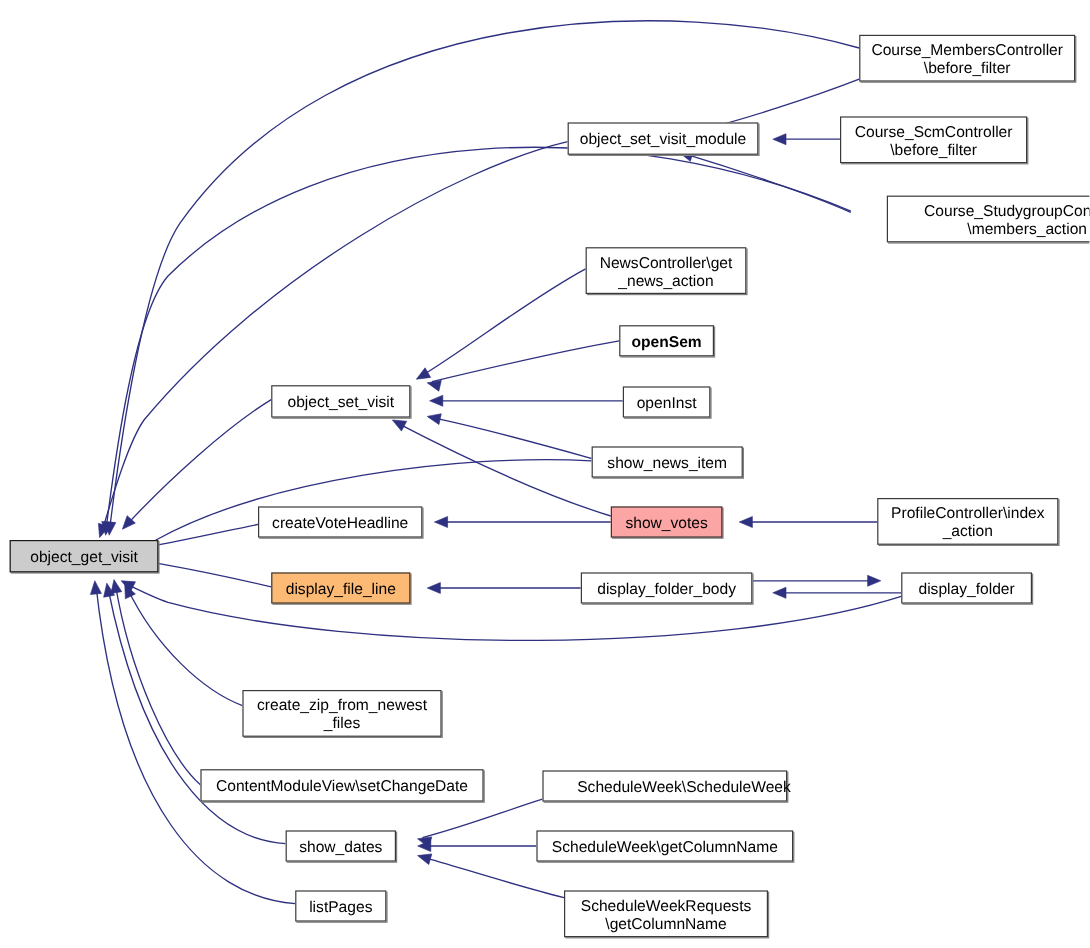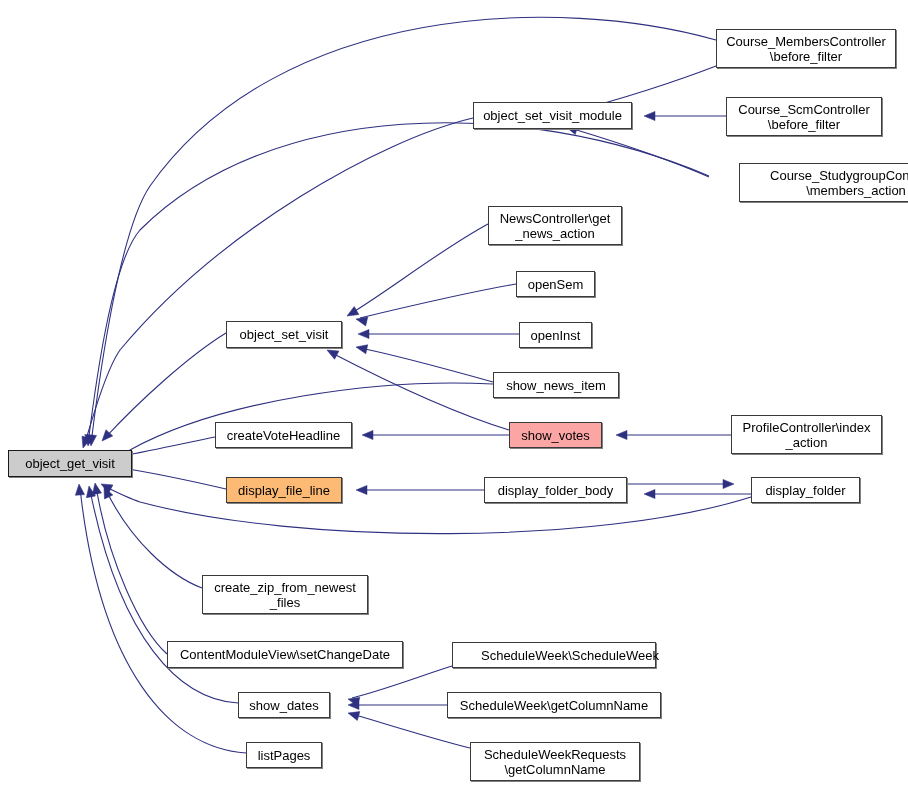--- a/index.html
+++ b/index.html
@@ -118,27 +118,27 @@
       <polygon points="0,0 -11,-4.6 -11,4.6" class="arrow-head" fill="#2e3080" transform="translate(348,705) rotate(180)"></polygon>
       <path class="edge-path" d="M 470 748 C 430 738 390 725 352 714" stroke="#2e3080"></path>
       <polygon points="0,0 -11,-4.6 -11,4.6" class="arrow-head" fill="#2e3080" transform="translate(348,713) rotate(196)"></polygon>
     </svg>
   <div id="nodes-layer">
       <div class="node-box root" style="left: 8px; top: 450px; width: 124px; height: 27px; background: rgb(204, 204, 204);"><span class="node-label">object_get_visit</span></div>
       <div class="node-box" style="left: 473px; top: 102px; width: 159px; height: 27px; background: rgb(255, 255, 255);"><span class="node-label">object_set_visit_module</span></div>
       <div class="node-box" style="left: 226px; top: 321px; width: 116px; height: 27px; background: rgb(255, 255, 255);"><span class="node-label">object_set_visit</span></div>
       <div class="node-box" style="left: 716px; top: 29px; width: 180px; height: 39px; background: rgb(255, 255, 255);"><span class="node-label">Course_MembersController
 \before_filter</span></div>
-      <div class="node-box" style="left: 726px; top: 97px; width: 156px; height: 39px; background: rgb(255, 255, 255);"><span class="node-label">Course_ScmController
+      <div class="node-box" style="left: 700px; top: 97px; width: 156px; height: 39px; background: rgb(255, 255, 255);"><span class="node-label">Course_ScmController
 \before_filter</span></div>
       <div class="node-box" style="left: 739px; top: 163px; width: 194px; height: 39px; background: rgb(255, 255, 255); padding-left: 40px;"><span class="node-label">Course_StudygroupController
 \members_action</span></div>
       <div class="node-box" style="left: 488px; top: 206px; width: 134px; height: 39px; background: rgb(255, 255, 255);"><span class="node-label">NewsController\get
 _news_action</span></div>
-      <div class="node-box" style="left: 516px; top: 271px; width: 79px; height: 26px; background: rgb(255, 255, 255);"><span class="node-label">openSem</span></div>
+      <div class="node-box" style="left: 516px; top: 271px; width: 79px; height: 26px; background: rgb(255, 255, 255); font-weight: bold;"><span class="node-label">openSem</span></div>
       <div class="node-box" style="left: 519px; top: 322px; width: 73px; height: 26px; background: rgb(255, 255, 255);"><span class="node-label">openInst</span></div>
       <div class="node-box" style="left: 493px; top: 372px; width: 126px; height: 26px; background: rgb(255, 255, 255);"><span class="node-label">show_news_item</span></div>
       <div class="node-box" style="left: 215px; top: 422px; width: 137px; height: 26px; background: rgb(255, 255, 255);"><span class="node-label">createVoteHeadline</span></div>
       <div class="node-box" style="left: 509px; top: 422px; width: 93px; height: 26px; background: #fca5a5;"><span class="node-label">show_votes</span></div>
       <div class="node-box" style="left: 731px; top: 415px; width: 151px; height: 39px; background: rgb(255, 255, 255);"><span class="node-label">ProfileController\index
 _action</span></div>
       <div class="node-box" style="left: 226px; top: 477px; width: 116px; height: 26px; background: #fdba74;"><span class="node-label">display_file_line</span></div>
       <div class="node-box" style="left: 484px; top: 477px; width: 143px; height: 26px; background: rgb(255, 255, 255);"><span class="node-label">display_folder_body</span></div>
       <div class="node-box" style="left: 751px; top: 477px; width: 109px; height: 26px; background: rgb(255, 255, 255);"><span class="node-label">display_folder</span></div>
       <div class="node-box" style="left: 202px; top: 575px; width: 166px; height: 39px; background: rgb(255, 255, 255);"><span class="node-label">create_zip_from_newest

